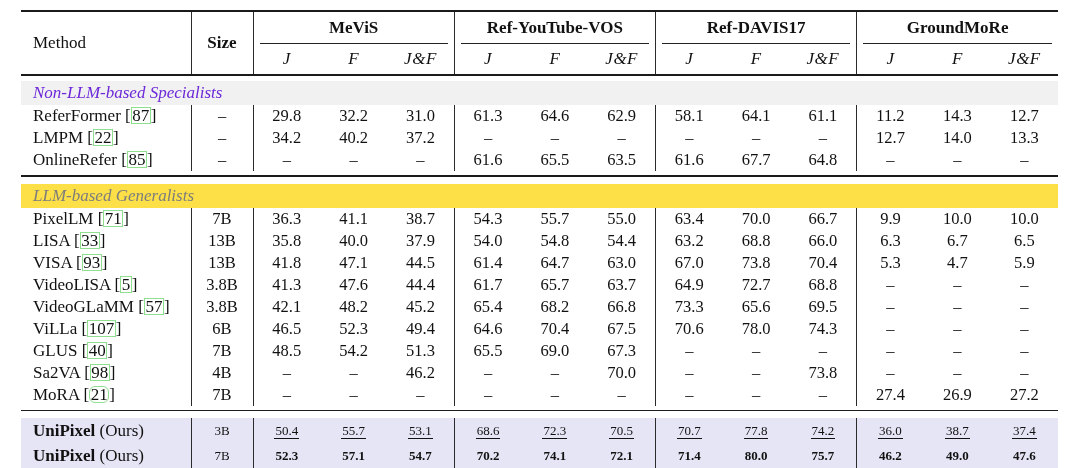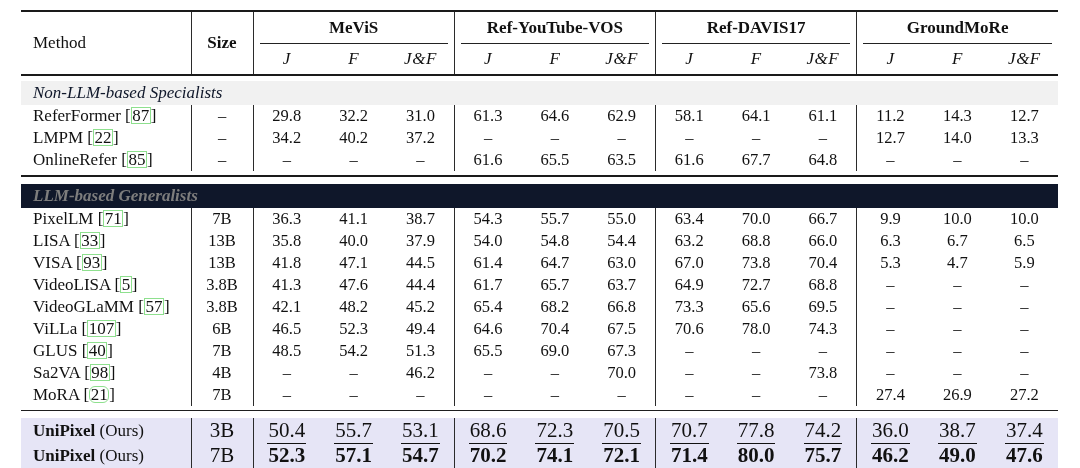--- a/index.html
+++ b/index.html
@@ -66,21 +66,21 @@
     font-size: 17px; white-space: nowrap;
   }
   .cite-box {
     display: inline-block;
     border: 1px solid #8ee08e;
     line-height: 15px;
     padding: 0 0.5px;
   }
 
   
-  tr.hl-row td { height: 25px; font-size: 21px; text-align: center; }
+  tr.hl-row td { height: 25px; font-size: 13px; text-align: center; }
   tr.hl-row td.method-cell { text-align: left; padding-left: 12px; font-size: 17px; }
   .mname-bold { font-weight: bold; }
   tr.u-row .val-inner { border-bottom: 1.2px solid #111; padding: 0 1px 0.5px 1px; }
   tr.b-row td.value-cell { font-weight: bold; }
 </style>
 </head>
 <body>
 
 <div class="tbl-wrap">
   <table>
@@ -122,21 +122,21 @@
           <th class="th-metric bl">J</th>
           <th class="th-metric">F</th>
           <th class="th-metric">J&amp;F</th>
         </tr>
       </thead>
     <tbody id="tbody">
         <tr class="gap-row">
           <td class="gap" colspan="14" style="height: 5px;"></td>
         </tr>
         <tr class="section-row">
-          <td colspan="14" style="background: rgb(241, 241, 241); color: #0f172a;">Non-LLM-based Specialists</td>
+          <td colspan="14" style="background: rgb(241, 241, 241); color: #6d28d9;">Non-LLM-based Specialists</td>
         </tr>
         <tr class="data-row">
           <td class="method-cell">ReferFormer [<span class="cite-box" style="border-color: rgb(142, 224, 142);">87</span>]</td>
           <td class="size-cell bl">–</td>
           <td class="value-cell bl"><span class="val-inner">29.8</span></td>
           <td class="value-cell"><span class="val-inner">32.2</span></td>
           <td class="value-cell"><span class="val-inner">31.0</span></td>
           <td class="value-cell bl"><span class="val-inner">61.3</span></td>
           <td class="value-cell"><span class="val-inner">64.6</span></td>
           <td class="value-cell"><span class="val-inner">62.9</span></td>
@@ -179,21 +179,21 @@
           <td class="value-cell"><span class="val-inner">–</span></td>
           <td class="value-cell"><span class="val-inner">–</span></td>
         </tr>
         <tr class="gap-row">
           <td class="gap" colspan="14" style="height: 4px;"></td>
         </tr>
         <tr class="rule-row">
           <td class="midrule" colspan="14"></td>
         </tr>
         <tr class="section-row">
-          <td colspan="14" style="background: #0f172a; color: rgb(125, 125, 125); font-weight: bold;">LLM-based Generalists</td>
+          <td colspan="14" style="background: #fde047; color: rgb(125, 125, 125);">LLM-based Generalists</td>
         </tr>
         <tr class="data-row">
           <td class="method-cell">PixelLM [<span class="cite-box" style="border-color: rgb(142, 224, 142);">71</span>]</td>
           <td class="size-cell bl">7B</td>
           <td class="value-cell bl"><span class="val-inner">36.3</span></td>
           <td class="value-cell"><span class="val-inner">41.1</span></td>
           <td class="value-cell"><span class="val-inner">38.7</span></td>
           <td class="value-cell bl"><span class="val-inner">54.3</span></td>
           <td class="value-cell"><span class="val-inner">55.7</span></td>
           <td class="value-cell"><span class="val-inner">55.0</span></td>

